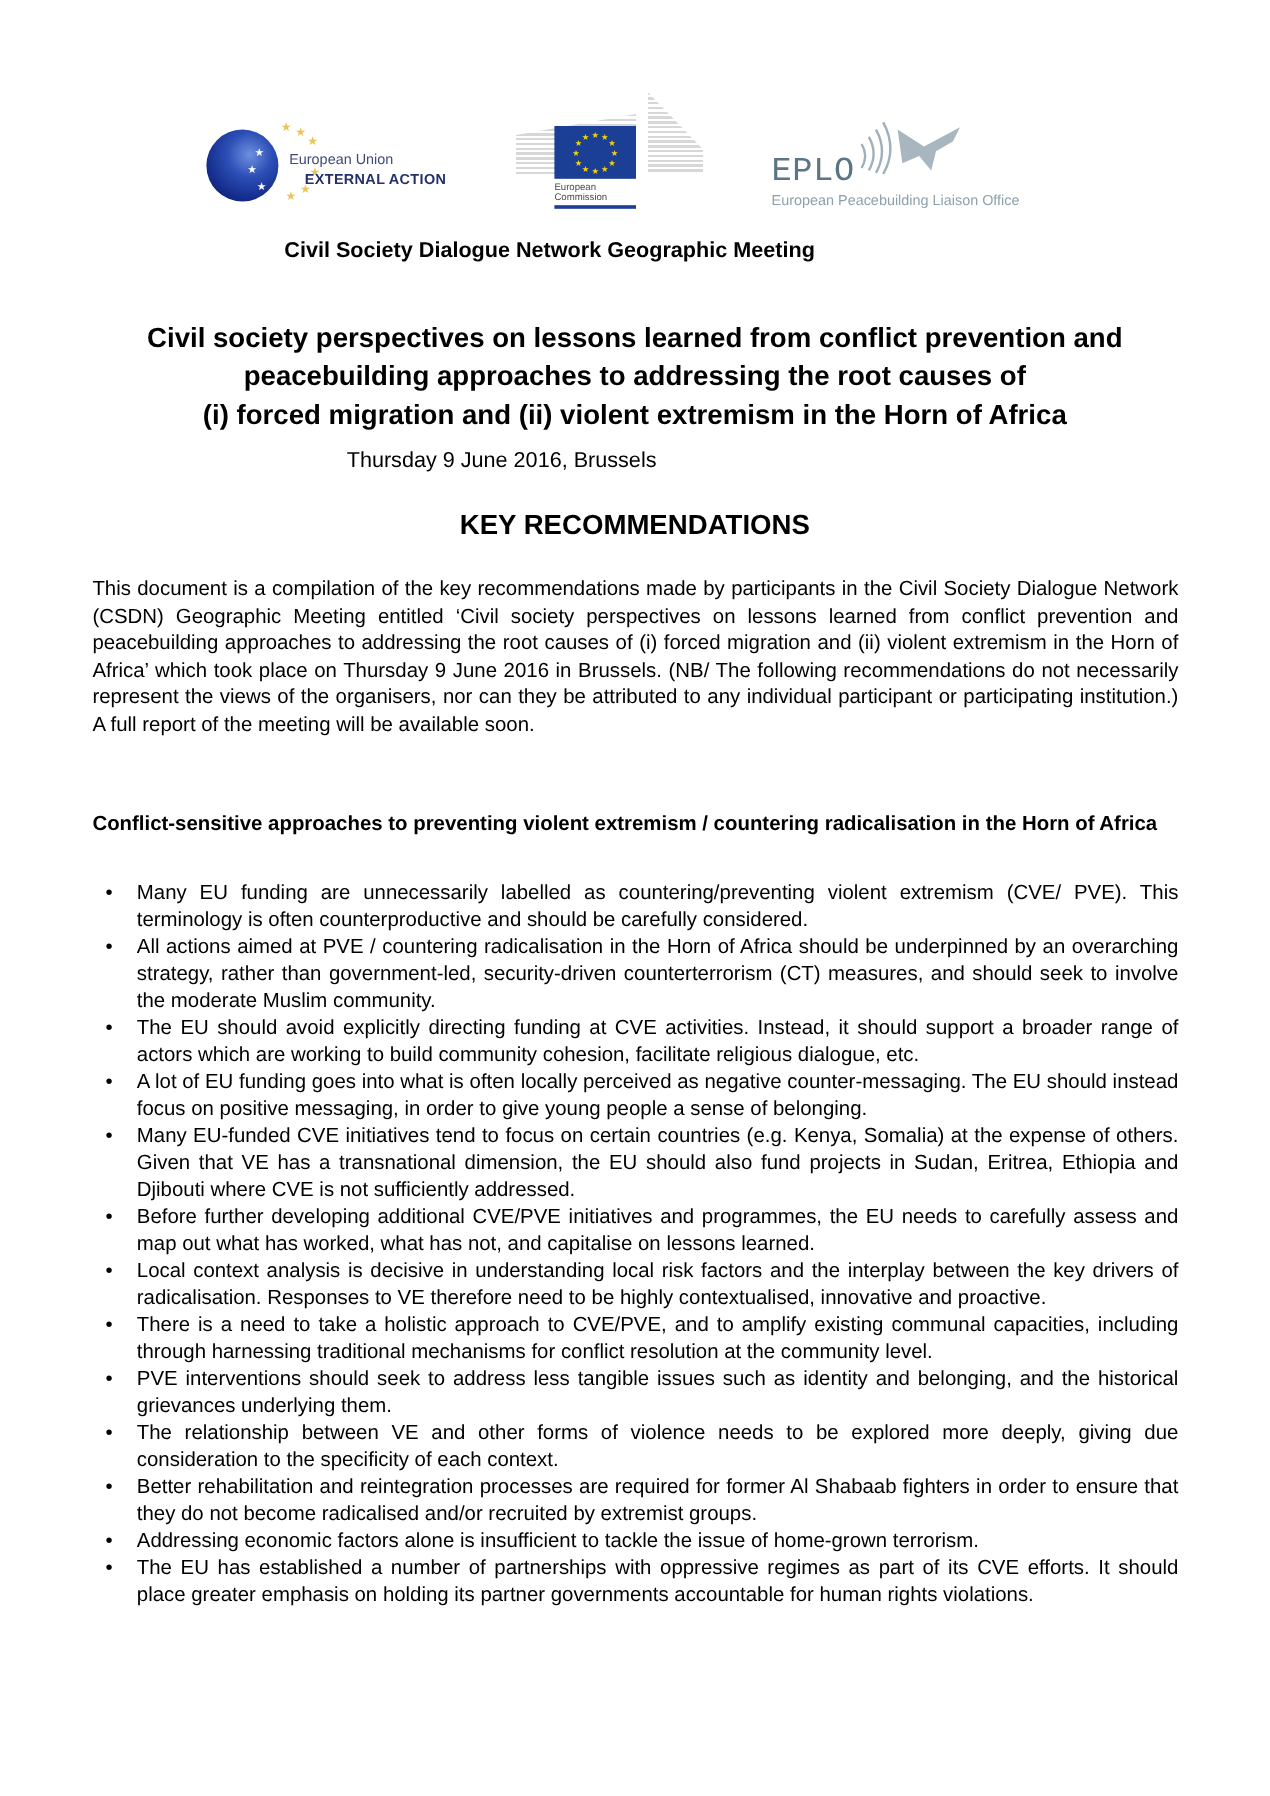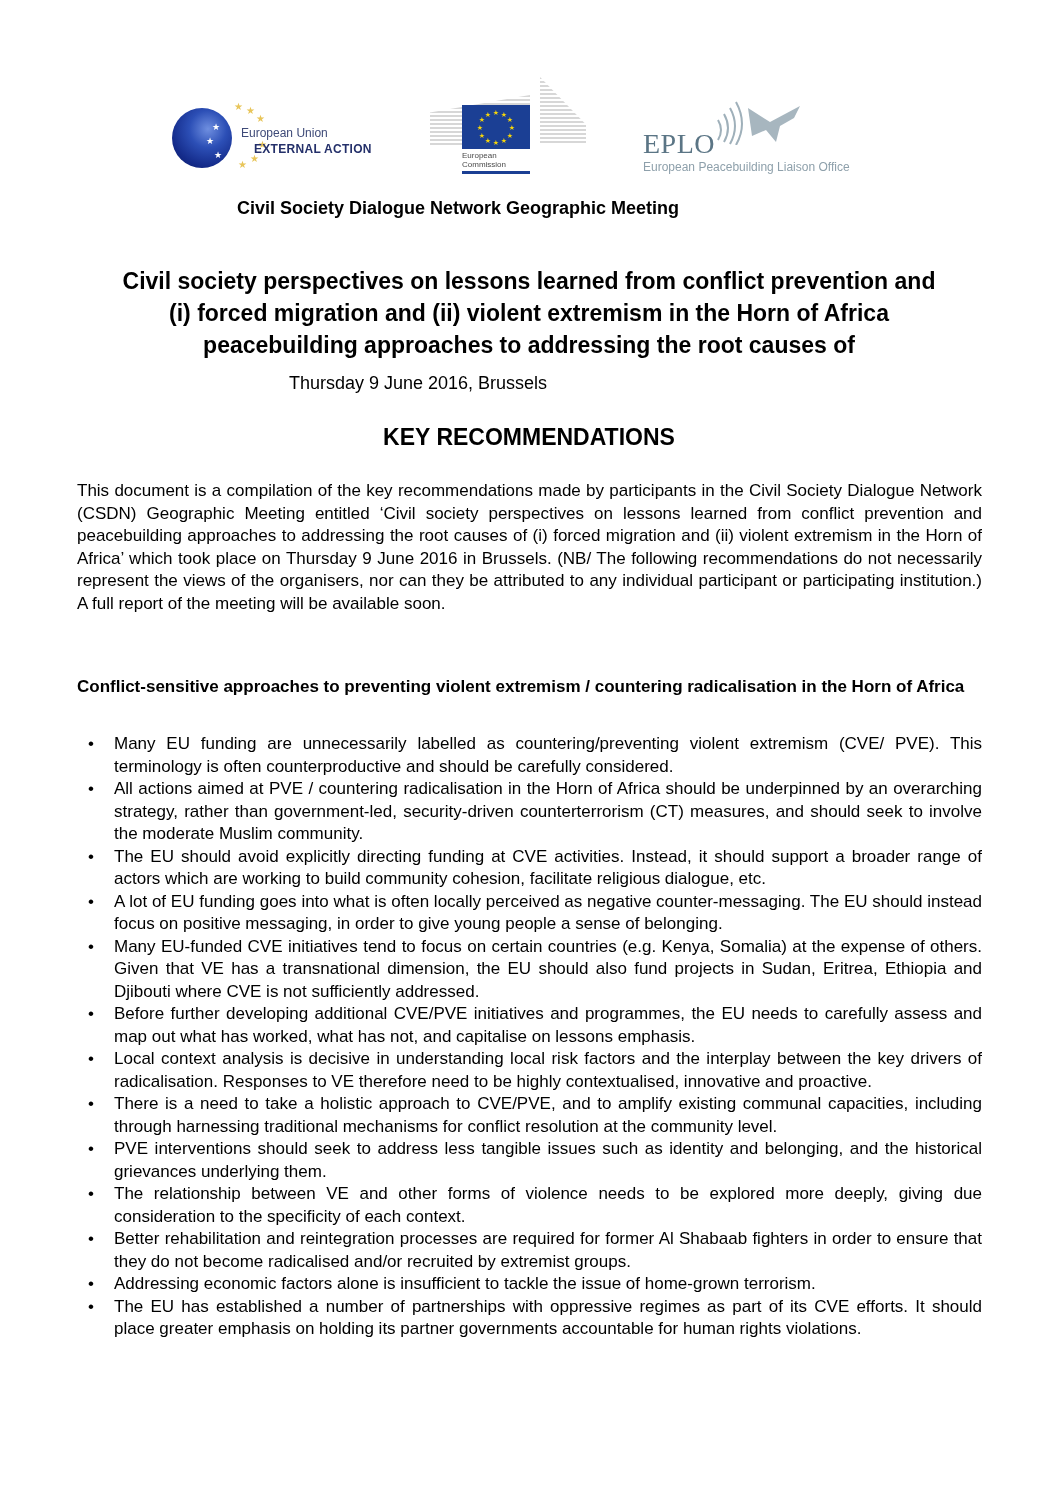--- a/index.html
+++ b/index.html
@@ -13,21 +13,21 @@
   .eeas .star.w { color: #ffffff; font-size: 9px; }
   .eeas .t1 { position: absolute; left: 69px; top: 26px; font-size: 12px; color: #3e4a78; }
   .eeas .t2 { position: absolute; left: 82px; top: 42px; font-size: 12px; font-weight: bold; color: #24306a; letter-spacing: 0.3px; }
   .ec { position: absolute; left: 428px; top: 5px; width: 160px; height: 100px; }
   .ec .bldg { position: absolute; background: repeating-linear-gradient(180deg, #d7d7d7 0 2px, #ffffff 2px 4px); }
   .ec .flag { position: absolute; left: 34px; top: 30px; width: 68px; height: 44px; background: #1b3f94; }
   .ec .flag svg { position: absolute; left: 0; top: 0; }
   .ec .name { position: absolute; left: 34px; top: 76px; font-size: 8px; line-height: 9px; color: #4a4a4a; }
   .ec .bar { position: absolute; left: 34px; top: 96px; width: 68px; height: 3px; background: #1b3f94; }
   .eplo { position: absolute; left: 640px; top: 30px; width: 220px; height: 80px; }
-  .eplo .word { position: absolute; left: 3px; top: 28px; font-family: Liberation Serif, serif; font-size: 28px; color: #5b7585; letter-spacing: 0.5px; }
+  .eplo .word { position: absolute; left: 3px; top: 28px; font-family: Liberation Mono, monospace; font-size: 28px; color: #5b7585; letter-spacing: 0.5px; }
   .eplo .sub { position: absolute; left: 3px; top: 60px; font-size: 12px; color: #8ea0ab; }
   .eplo svg { position: absolute; left: 70px; top: 0; }
 
   .meeting { position: absolute; top: 198px; left: 0; width: 916px; text-align: center; font-size: 18px; font-weight: bold; }
   .title { position: absolute; top: 242px; left: 60px; width: 938px; text-align: center; font-size: 23px; font-weight: bold; line-height: 32px; margin-top: 23px; }
   .date { position: absolute; top: 373px; left: 0; width: 836px; text-align: center; font-size: 18px; }
   .keyrec { position: absolute; top: 424px; left: 0; width: 1058px; text-align: center; font-size: 23px; font-weight: bold; }
   .intro { position: absolute; top: 480px; left: 77px; width: 905px; font-size: 17px; line-height: 22.5px; text-align: justify; }
   .section-head { position: absolute; top: 676px; left: 77px; width: 905px; font-size: 17px; font-weight: bold; line-height: 22.5px; text-align: justify; }
   .bullets { position: absolute; top: 733px; left: 77px; width: 905px; margin: 0; padding: 0; list-style: none; font-size: 17px; line-height: 22.5px; }
@@ -91,39 +91,39 @@
     </svg>
     <span class="word">EPLO</span>
     <span class="sub">European Peacebuilding Liaison Office</span>
   </div>
 </div>
 
 <div class="meeting">Civil Society Dialogue Network Geographic Meeting</div>
 
 <div class="title">
   <div>Civil society perspectives on lessons learned from conflict prevention and</div>
+  <div>peacebuilding approaches to addressing the root causes of</div>
   <div>(i) forced migration and (ii) violent extremism in the Horn of Africa</div>
-  <div>peacebuilding approaches to addressing the root causes of</div>
 </div>
 
 <div class="date">Thursday 9 June 2016, Brussels</div>
 
 <div class="keyrec">KEY RECOMMENDATIONS</div>
 
 <p class="intro" style="margin:0;">This document is a compilation of the key recommendations made by participants in the Civil Society Dialogue Network (CSDN) Geographic Meeting entitled ‘Civil society perspectives on lessons learned from conflict prevention and peacebuilding approaches to addressing the root causes of (i) forced migration and (ii) violent extremism in the Horn of Africa’ which took place on Thursday 9 June 2016 in Brussels. (NB/ The following recommendations do not necessarily represent the views of the organisers, nor can they be attributed to any individual participant or participating institution.) A full report of the meeting will be available soon.</p>
 
 <div class="section-head">Conflict-sensitive approaches to preventing violent extremism / countering radicalisation in the Horn of Africa</div>
 
 <ul class="bullets">
   <li><span class="dot">•</span><span>Many EU funding are unnecessarily labelled as countering/preventing violent extremism (CVE/ PVE). This terminology is often counterproductive and should be carefully considered.</span></li>
   <li><span class="dot">•</span><span>All actions aimed at PVE / countering radicalisation in the Horn of Africa should be underpinned by an overarching strategy, rather than government-led, security-driven counterterrorism (CT) measures, and should seek to involve the moderate Muslim community.</span></li>
   <li><span class="dot">•</span><span>The EU should avoid explicitly directing funding at CVE activities. Instead, it should support a broader range of actors which are working to build community cohesion, facilitate religious dialogue, etc.</span></li>
   <li><span class="dot">•</span><span>A lot of EU funding goes into what is often locally perceived as negative counter-messaging. The EU should instead focus on positive messaging, in order to give young people a sense of belonging.</span></li>
   <li><span class="dot">•</span><span>Many EU-funded CVE initiatives tend to focus on certain countries (e.g. Kenya, Somalia) at the expense of others. Given that VE has a transnational dimension, the EU should also fund projects in Sudan, Eritrea, Ethiopia and Djibouti where CVE is not sufficiently addressed.</span></li>
-  <li><span class="dot">•</span><span>Before further developing additional CVE/PVE initiatives and programmes, the EU needs to carefully assess and map out what has worked, what has not, and capitalise on lessons emphasis.</span></li>
+  <li><span class="dot">•</span><span>Before further developing additional CVE/PVE initiatives and programmes, the EU needs to carefully assess and map out what has worked, what has not, and capitalise on lessons learned.</span></li>
   <li><span class="dot">•</span><span>Local context analysis is decisive in understanding local risk factors and the interplay between the key drivers of radicalisation. Responses to VE therefore need to be highly contextualised, innovative and proactive.</span></li>
   <li><span class="dot">•</span><span>There is a need to take a holistic approach to CVE/PVE, and to amplify existing communal capacities, including through harnessing traditional mechanisms for conflict resolution at the community level.</span></li>
   <li><span class="dot">•</span><span>PVE interventions should seek to address less tangible issues such as identity and belonging, and the historical grievances underlying them.</span></li>
   <li><span class="dot">•</span><span>The relationship between VE and other forms of violence needs to be explored more deeply, giving due consideration to the specificity of each context.</span></li>
   <li><span class="dot">•</span><span>Better rehabilitation and reintegration processes are required for former Al Shabaab fighters in order to ensure that they do not become radicalised and/or recruited by extremist groups.</span></li>
   <li><span class="dot">•</span><span>Addressing economic factors alone is insufficient to tackle the issue of home-grown terrorism.</span></li>
   <li><span class="dot">•</span><span>The EU has established a number of partnerships with oppressive regimes as part of its CVE efforts. It should place greater emphasis on holding its partner governments accountable for human rights violations.</span></li>
 </ul>
 
 </body></html>

